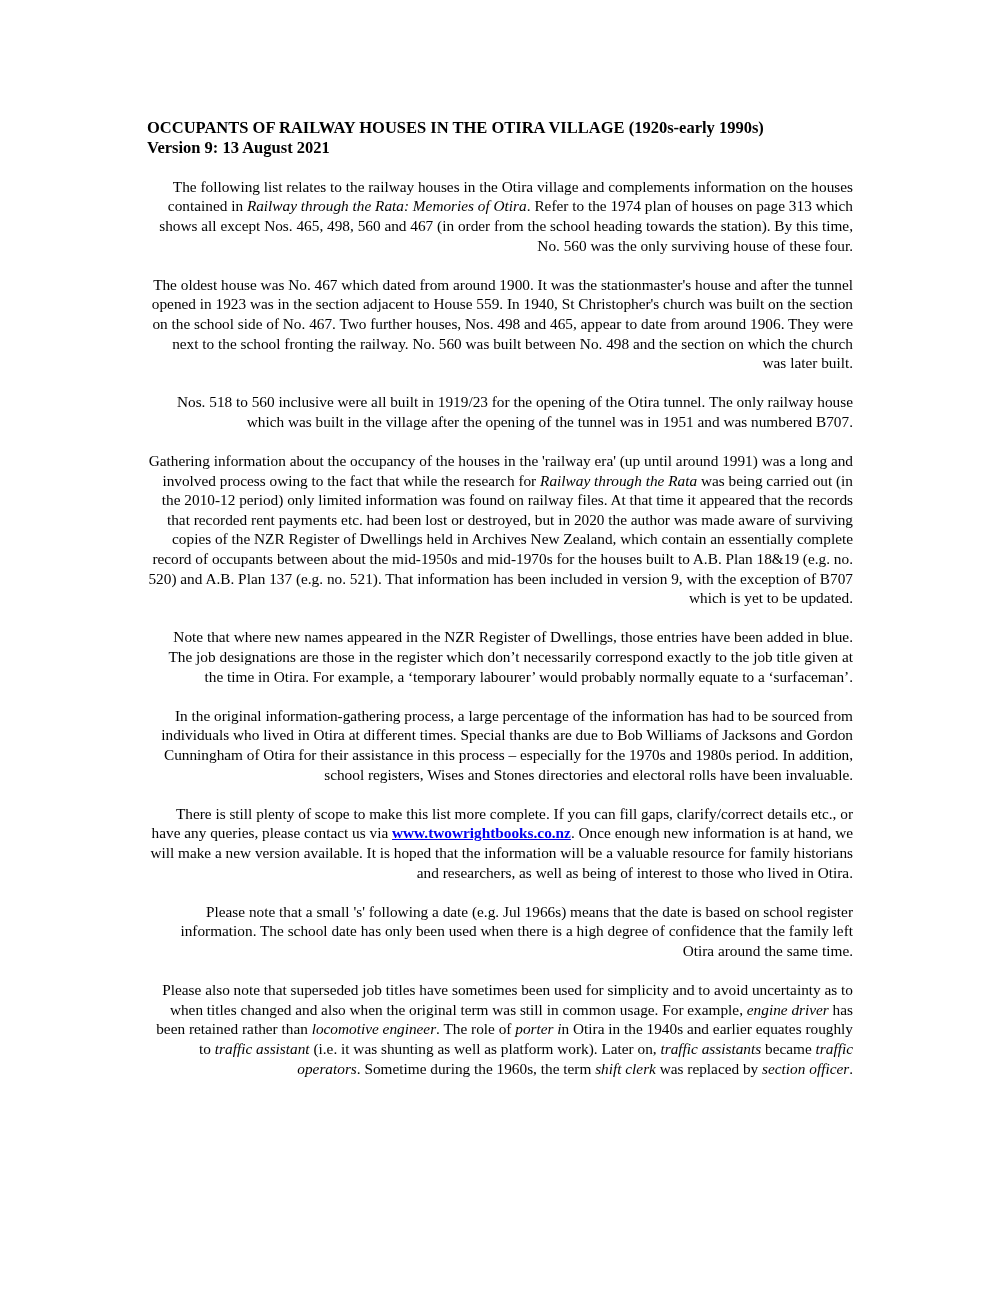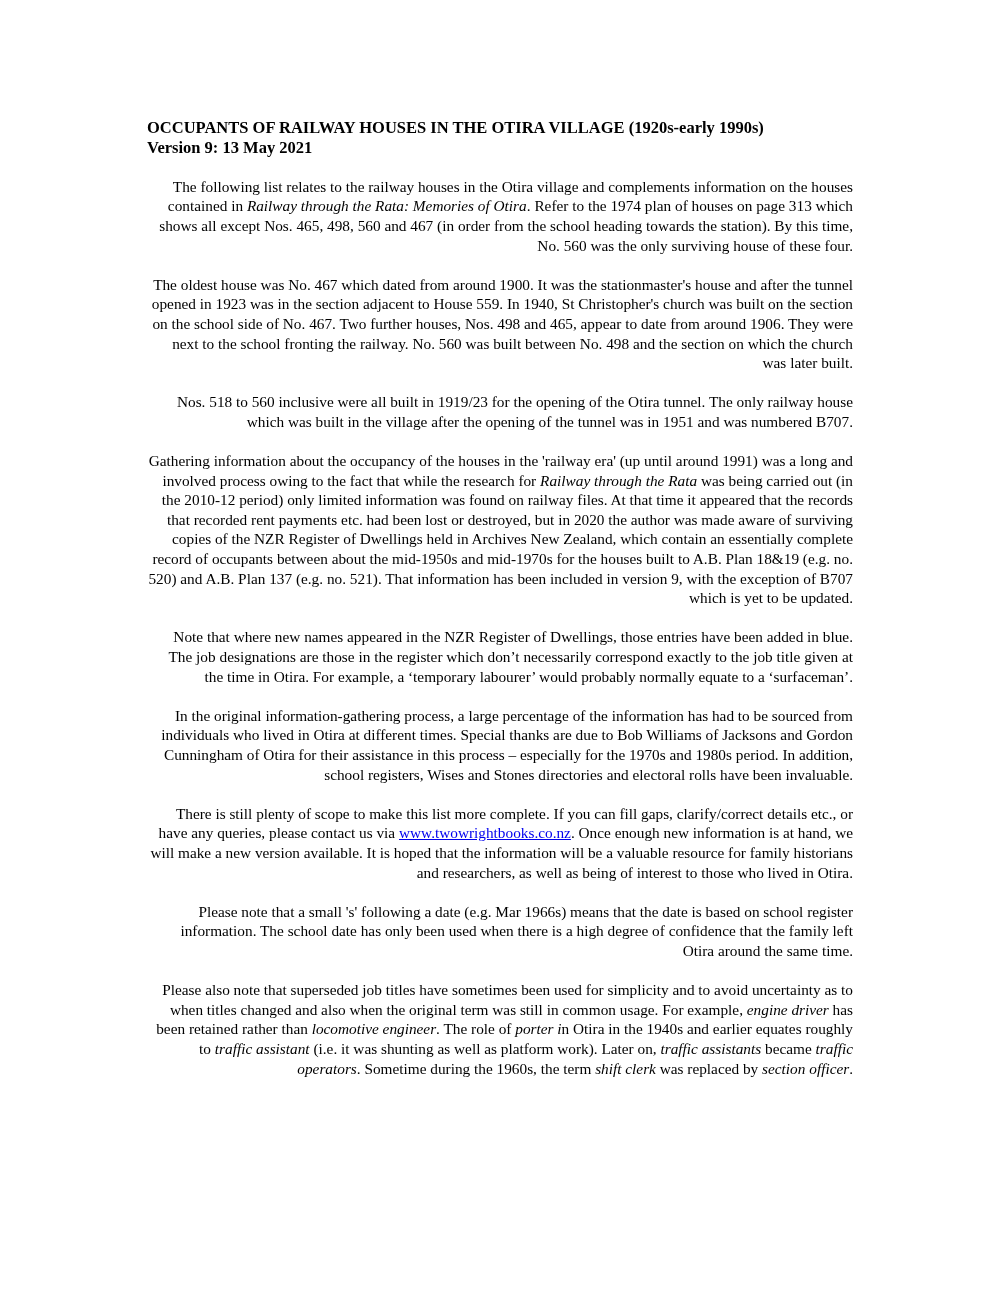--- a/index.html
+++ b/index.html
@@ -41,35 +41,36 @@
   p.para:last-child {
     margin-bottom: 3px;
   }
   i.run-italic {
     font-style: italic;
   }
   a.doc-link {
     color: var(--link-color, #0000ee);
     text-decoration: underline;
     cursor: pointer;
+    font-weight: bold;
   }
 </style>
 </head>
 <body>
 
 <div class="page">
   <div class="doc-header">
     <span class="doc-title">OCCUPANTS OF RAILWAY HOUSES IN THE OTIRA VILLAGE (1920s-early 1990s)</span>
-    <span class="doc-version">Version 9: 13 May 2021</span>
+    <span class="doc-version">Version 9: 13 August 2021</span>
   </div>
 
   <div>
       <p class="para"><span>The following list relates to the railway houses in the Otira village and complements information on the houses contained in </span><i class="run-italic">Railway through the Rata: Memories of Otira</i><span>. Refer to the 1974 plan of houses on page 313 which shows all except Nos. 465, 498, 560 and 467 (in order from the school heading towards the station). By this time, No. 560 was the only surviving house of these four.</span></p>
       <p class="para"><span>The oldest house was No. 467 which dated from around 1900. It was the stationmaster's house and after the tunnel opened in 1923 was in the section adjacent to House 559. In 1940, St Christopher's church was built on the section on the school side of No. 467. Two further houses, Nos. 498 and 465, appear to date from around 1906. They were next to the school fronting the railway. No. 560 was built between No. 498 and the section on which the church was later built.</span></p>
       <p class="para"><span>Nos. 518 to 560 inclusive were all built in 1919/23 for the opening of the Otira tunnel. The only railway house which was built in the village after the opening of the tunnel was in 1951 and was numbered B707.</span></p>
       <p class="para"><span>Gathering information about the occupancy of the houses in the 'railway era' (up until around 1991) was a long and involved process owing to the fact that while the research for </span><i class="run-italic">Railway through the Rata</i><span> was being carried out (in the 2010-12 period) only limited information was found on railway files. At that time it appeared that the records that recorded rent payments etc. had been lost or destroyed, but in 2020 the author was made aware of surviving copies of the NZR Register of Dwellings held in Archives New Zealand, which contain an essentially complete record of occupants between about the mid-1950s and mid-1970s for the houses built to A.B. Plan 18&amp;19 (e.g. no. 520) and A.B. Plan 137 (e.g. no. 521). That information has been included in version 9, with the exception of B707 which is yet to be updated.</span></p>
       <p class="para"><span>Note that where new names appeared in the NZR Register of Dwellings, those entries have been added in blue. The job designations are those in the register which don’t necessarily correspond exactly to the job title given at the time in Otira. For example, a ‘temporary labourer’ would probably normally equate to a ‘surfaceman’.</span></p>
       <p class="para"><span>In the original information-gathering process, a large percentage of the information has had to be sourced from individuals who lived in Otira at different times. Special thanks are due to Bob Williams of Jacksons and Gordon Cunningham of Otira for their assistance in this process – especially for the 1970s and 1980s period. In addition, school registers, Wises and Stones directories and electoral rolls have been invaluable.</span></p>
       <p class="para"><span>There is still plenty of scope to make this list more complete. If you can fill gaps, clarify/correct details etc., or have any queries, please contact us via </span><a class="doc-link" href="#">www.twowrightbooks.co.nz</a><span>. Once enough new information is at hand, we will make a new version available. It is hoped that the information will be a valuable resource for family historians and researchers, as well as being of interest to those who lived in Otira.</span></p>
-      <p class="para"><span>Please note that a small 's' following a date (e.g. Mar 1966s) means that the date is based on school register information. The school date has only been used when there is a high degree of confidence that the family left Otira around the same time.</span></p>
+      <p class="para"><span>Please note that a small 's' following a date (e.g. Jul 1966s) means that the date is based on school register information. The school date has only been used when there is a high degree of confidence that the family left Otira around the same time.</span></p>
       <p class="para"><span>Please also note that superseded job titles have sometimes been used for simplicity and to avoid uncertainty as to when titles changed and also when the original term was still in common usage. For example, </span><i class="run-italic">engine driver</i><span> has been retained rather than </span><i class="run-italic">locomotive engineer</i><span>. The role of </span><i class="run-italic">porter i</i><span>n Otira in the 1940s and earlier equates roughly to </span><i class="run-italic">traffic assistant</i><span> (i.e. it was shunting as well as platform work). Later on, </span><i class="run-italic">traffic assistants</i><span> became </span><i class="run-italic">traffic operators</i><span>. Sometime during the 1960s, the term </span><i class="run-italic">shift clerk</i><span> was replaced by </span><i class="run-italic">section officer</i><span>.</span></p>
     </div>
 </div>
 
 </body></html>

